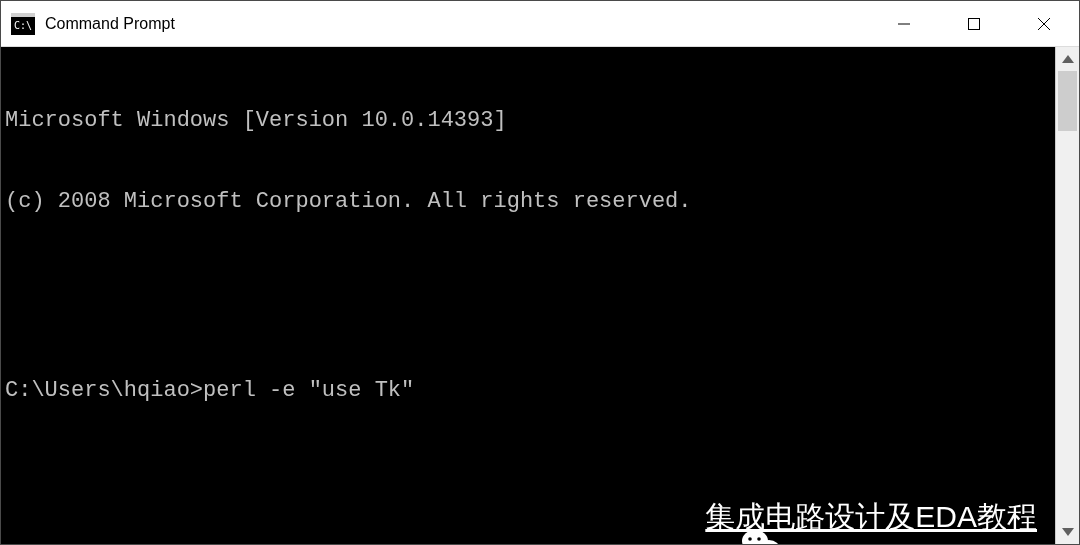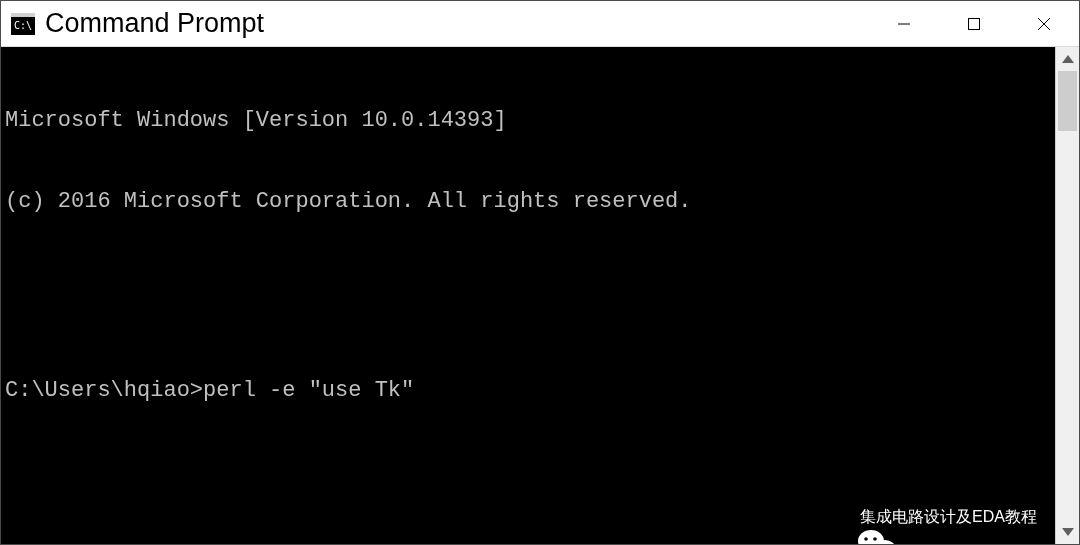--- a/index.html
+++ b/index.html
@@ -35,21 +35,21 @@
       height: 22px;
       margin-right: 10px;
       display: inline-block;
       position: relative;
     }
     .app-icon svg {
       width: 100%;
       height: 100%;
     }
     .title-text {
-      font-size: 27px;
+      font-size: 16px;
       color: #000000;
       flex: 1;
     }
     .window-controls {
       display: flex;
       height: 100%;
     }
     .win-btn {
       width: 70px;
       height: 100%;
@@ -115,22 +115,23 @@
     }
     .watermark {
       position: absolute;
       bottom: 12px;
       right: 18px;
       display: flex;
       align-items: center;
       gap: 8px;
       color: #ffffff;
       font-family: "Microsoft YaHei", sans-serif;
-      font-size: 16px;
+      font-size: 30px;
       pointer-events: none;
+      text-decoration: underline;
     }
     .wechat-icon {
       display: inline-block;
       width: 40px;
       height: 32px;
       position: relative;
     }
     .wechat-icon svg {
       width: 100%;
       height: 100%;
@@ -168,21 +169,21 @@
           <line x1="1" y1="1" x2="13" y2="13"></line>
           <line x1="13" y1="1" x2="1" y2="13"></line>
         </svg>
       </button>
     </div>
   </div>
 
   <div class="content-area">
     <div class="terminal">
       <span class="term-line">Microsoft Windows [Version 10.0.14393]</span>
-      <span class="term-line">(c) 2016 Microsoft Corporation. All rights reserved.</span>
+      <span class="term-line">(c) 2008 Microsoft Corporation. All rights reserved.</span>
       <span class="term-line"></span>
       <span class="term-line"></span>
       <span class="term-line">C:\Users\hqiao&gt;perl -e "use Tk"</span>
       <span class="term-line"></span>
       
 
       <div class="watermark">
         <span class="wechat-icon">
           <svg viewBox="0 0 40 32">
             <ellipse cx="14" cy="14" rx="13" ry="11" fill="#ffffff"></ellipse>

